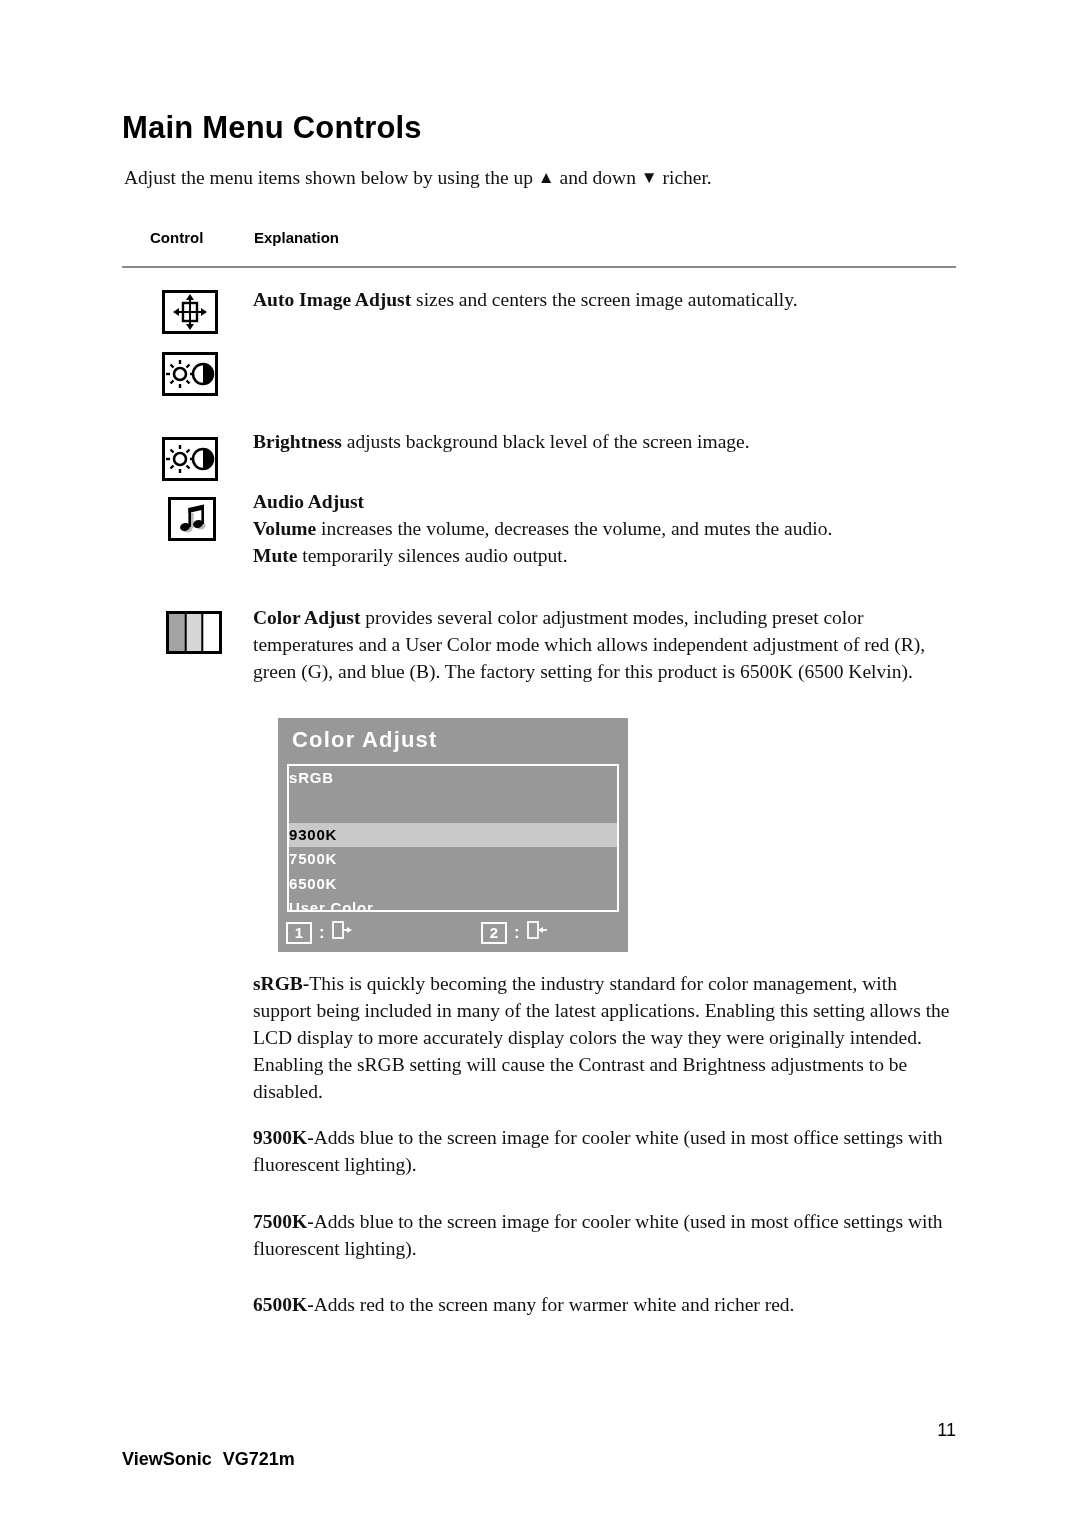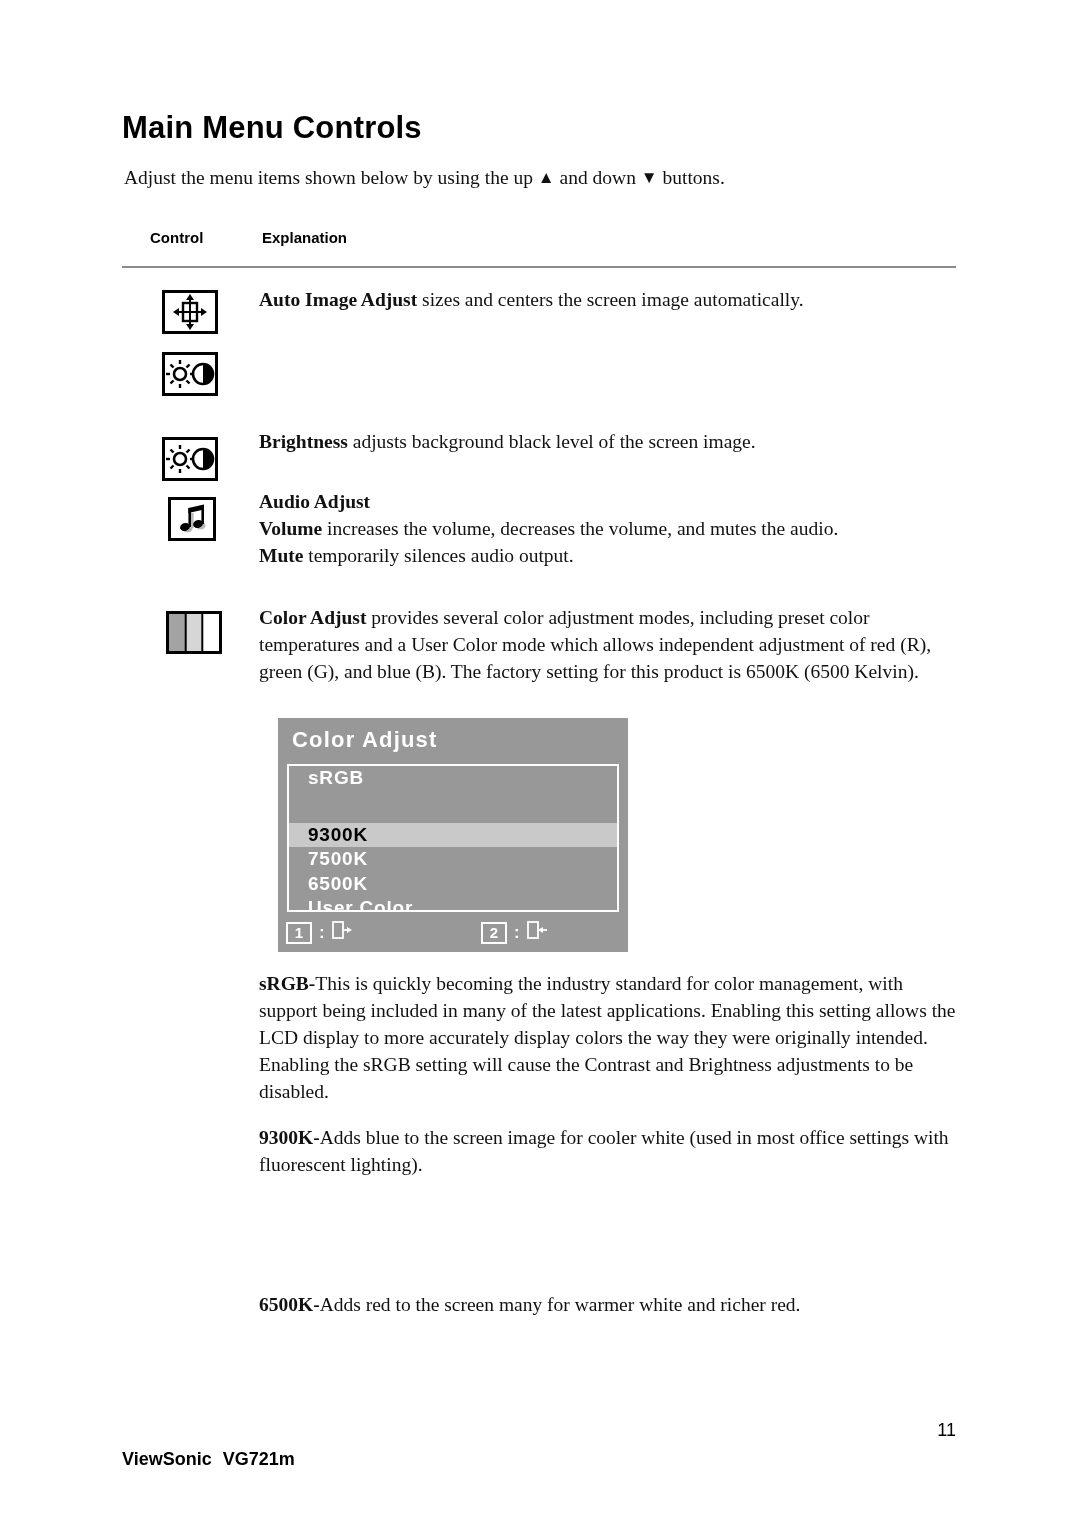--- a/index.html
+++ b/index.html
@@ -49,21 +49,21 @@
   
   .col-headers {
     position: absolute;
     left: 150px;
     top: 229px;
     font-family: "Liberation Sans", "DejaVu Sans", sans-serif;
     font-weight: bold;
     font-size: 15px;
   }
   .col-headers .ctrl { position: absolute; left: 0; top: 0; white-space: nowrap; }
-  .col-headers .expl { position: absolute; left: 112px; top: 0; white-space: nowrap; }
+  .col-headers .expl { position: absolute; left: 104px; top: 0; white-space: nowrap; }
 
   .hrule {
     position: absolute;
     left: 122px;
     top: 266px;
     width: 834px;
     height: 2px;
     background: #8a8a8a;
   }
 
@@ -76,21 +76,20 @@
   }
   .icon-box svg { display: block; }
 
   
   .body-text {
     position: absolute;
     font-size: 19.5px;
     line-height: 27px;
     color: #111;
     text-align: left;
-    margin-left: 6px;
   }
   .body-text b { font-weight: bold; }
 
   
   .osd {
     position: absolute;
     left: 278px;
     top: 718px;
     width: 350px;
     height: 234px;
@@ -116,24 +115,23 @@
     border: 2px solid #ffffff;
     box-sizing: border-box;
     background: #989898;
     overflow: hidden;
   }
   .osd-row {
     height: 24.2px;
     line-height: 24.2px;
     font-family: "Liberation Sans", "DejaVu Sans", sans-serif;
     font-weight: bold;
-    font-size: 19px;
+    font-size: 15px;
     letter-spacing: 0.8px;
     color: #ffffff;
-    padding-left: 19px;
     box-sizing: border-box;
     background: #989898;
   }
   .osd-row.selected {
     background: #c9c9c9;
     color: #000000;
     margin-top: 33px;
   }
   .osd-footer {
     position: absolute;
@@ -187,21 +185,21 @@
   }
 </style>
 </head>
 <body>
 
 <div class="page">
 
   <div class="page-title">Main Menu Controls</div>
 
   <div class="intro">
-    <span>Adjust the menu items shown below by using the up </span><span class="tri">▲</span><span> and down </span><span class="tri">▼</span><span> buttons.</span>
+    <span>Adjust the menu items shown below by using the up </span><span class="tri">▲</span><span> and down </span><span class="tri">▼</span><span> richer.</span>
   </div>
 
   <div class="col-headers">
     <span class="ctrl">Control</span>
     <span class="expl">Explanation</span>
   </div>
   <div class="hrule"></div>
 
   <div class="icon-box" style="left:162px; top:290px; width:56px; height:44px;">
     <svg width="50" height="38" viewBox="0 0 50 38">
@@ -339,20 +337,23 @@
   </div>
 
   <div class="body-text" style="left:253px; top:970px; width:700px;">
     <b>sRGB-</b><span>This is quickly becoming the industry standard for color management, with support being included in many of the latest applications. Enabling this setting allows the LCD display to more accurately display colors the way they were originally intended. Enabling the sRGB setting will cause the Contrast and Brightness adjustments to be disabled.</span>
   </div>
 
   <div class="body-text" style="left:253px; top:1124px; width:690px;">
     <b>9300K-</b><span>Adds blue to the screen image for cooler white (used in most office settings with fluorescent lighting).</span>
   </div>
 
+  <div class="body-text" style="left:253px; top:1208px; width:690px;">
+    <b>7500K-</b><span>Adds blue to the screen image for cooler white (used in most office settings with fluorescent lighting).</span>
+  </div>
 
   <div class="body-text" style="left:253px; top:1291px; width:700px;">
     <b>6500K-</b><span>Adds red to the screen many for warmer white and richer red.</span>
   </div>
 
 
   <div class="footer-brand">
     <span class="vs">ViewSonic</span><span class="model">VG721m</span>
   </div>
   <div class="footer-page">11</div>

